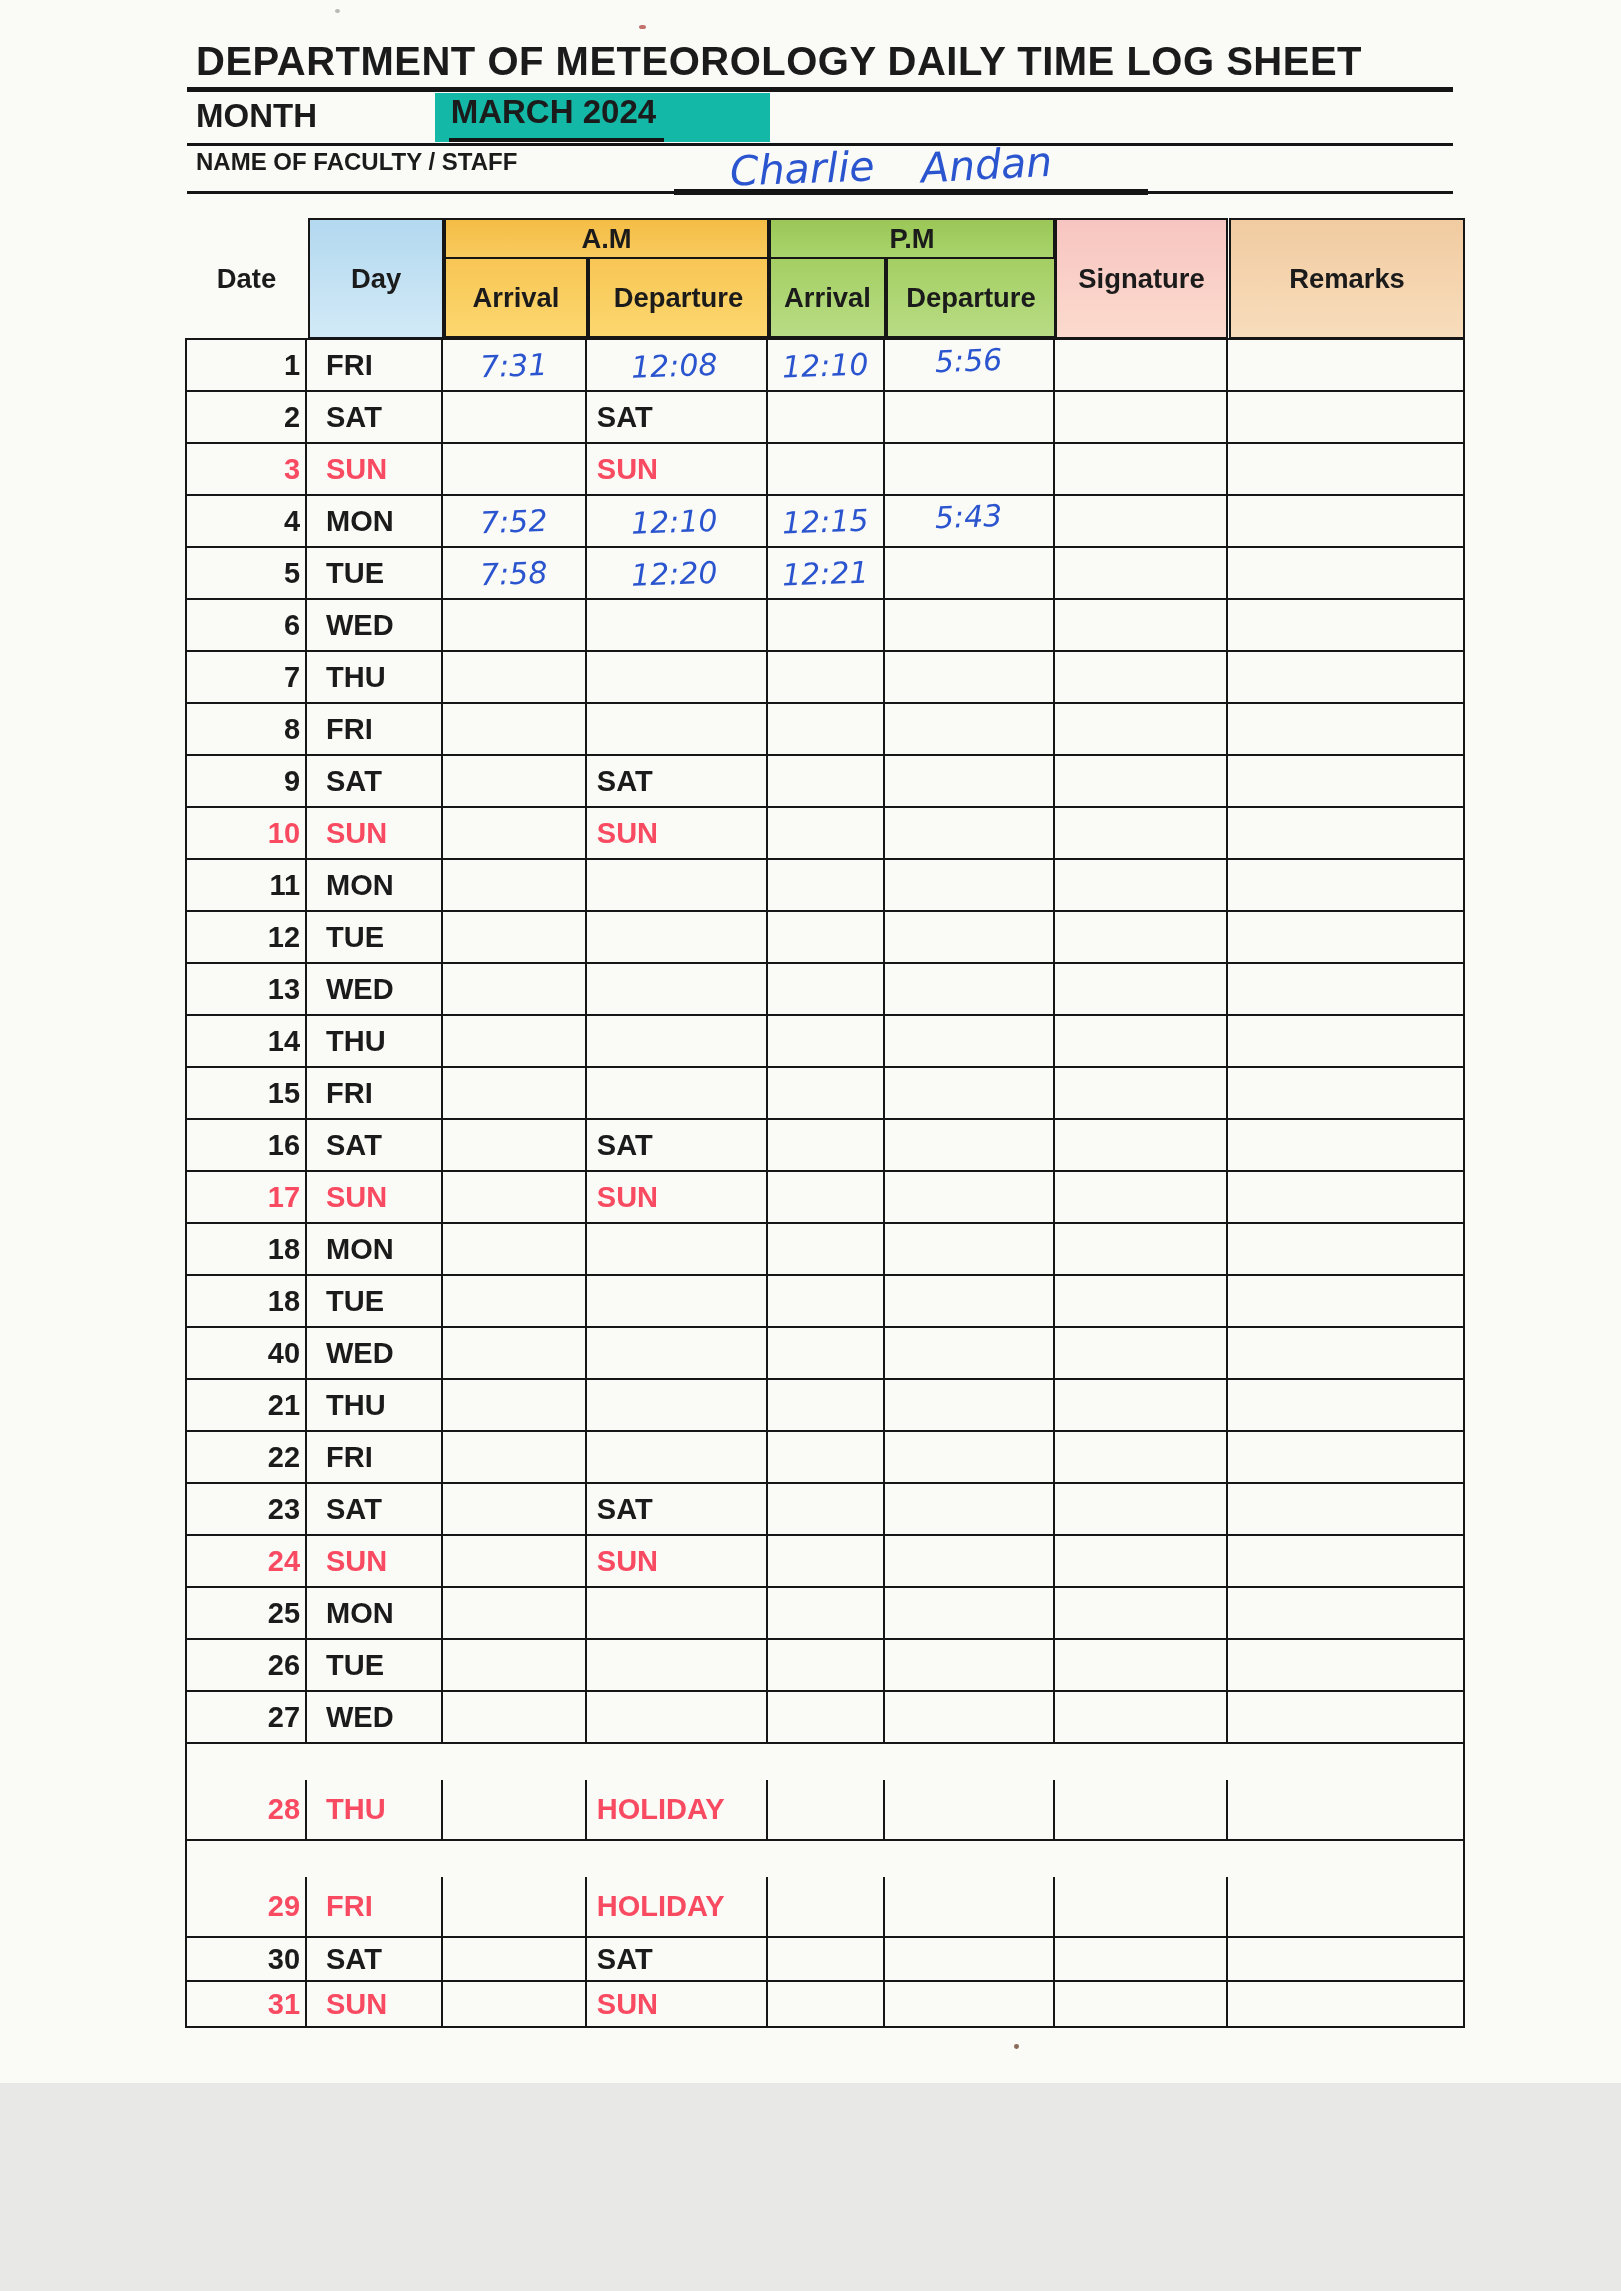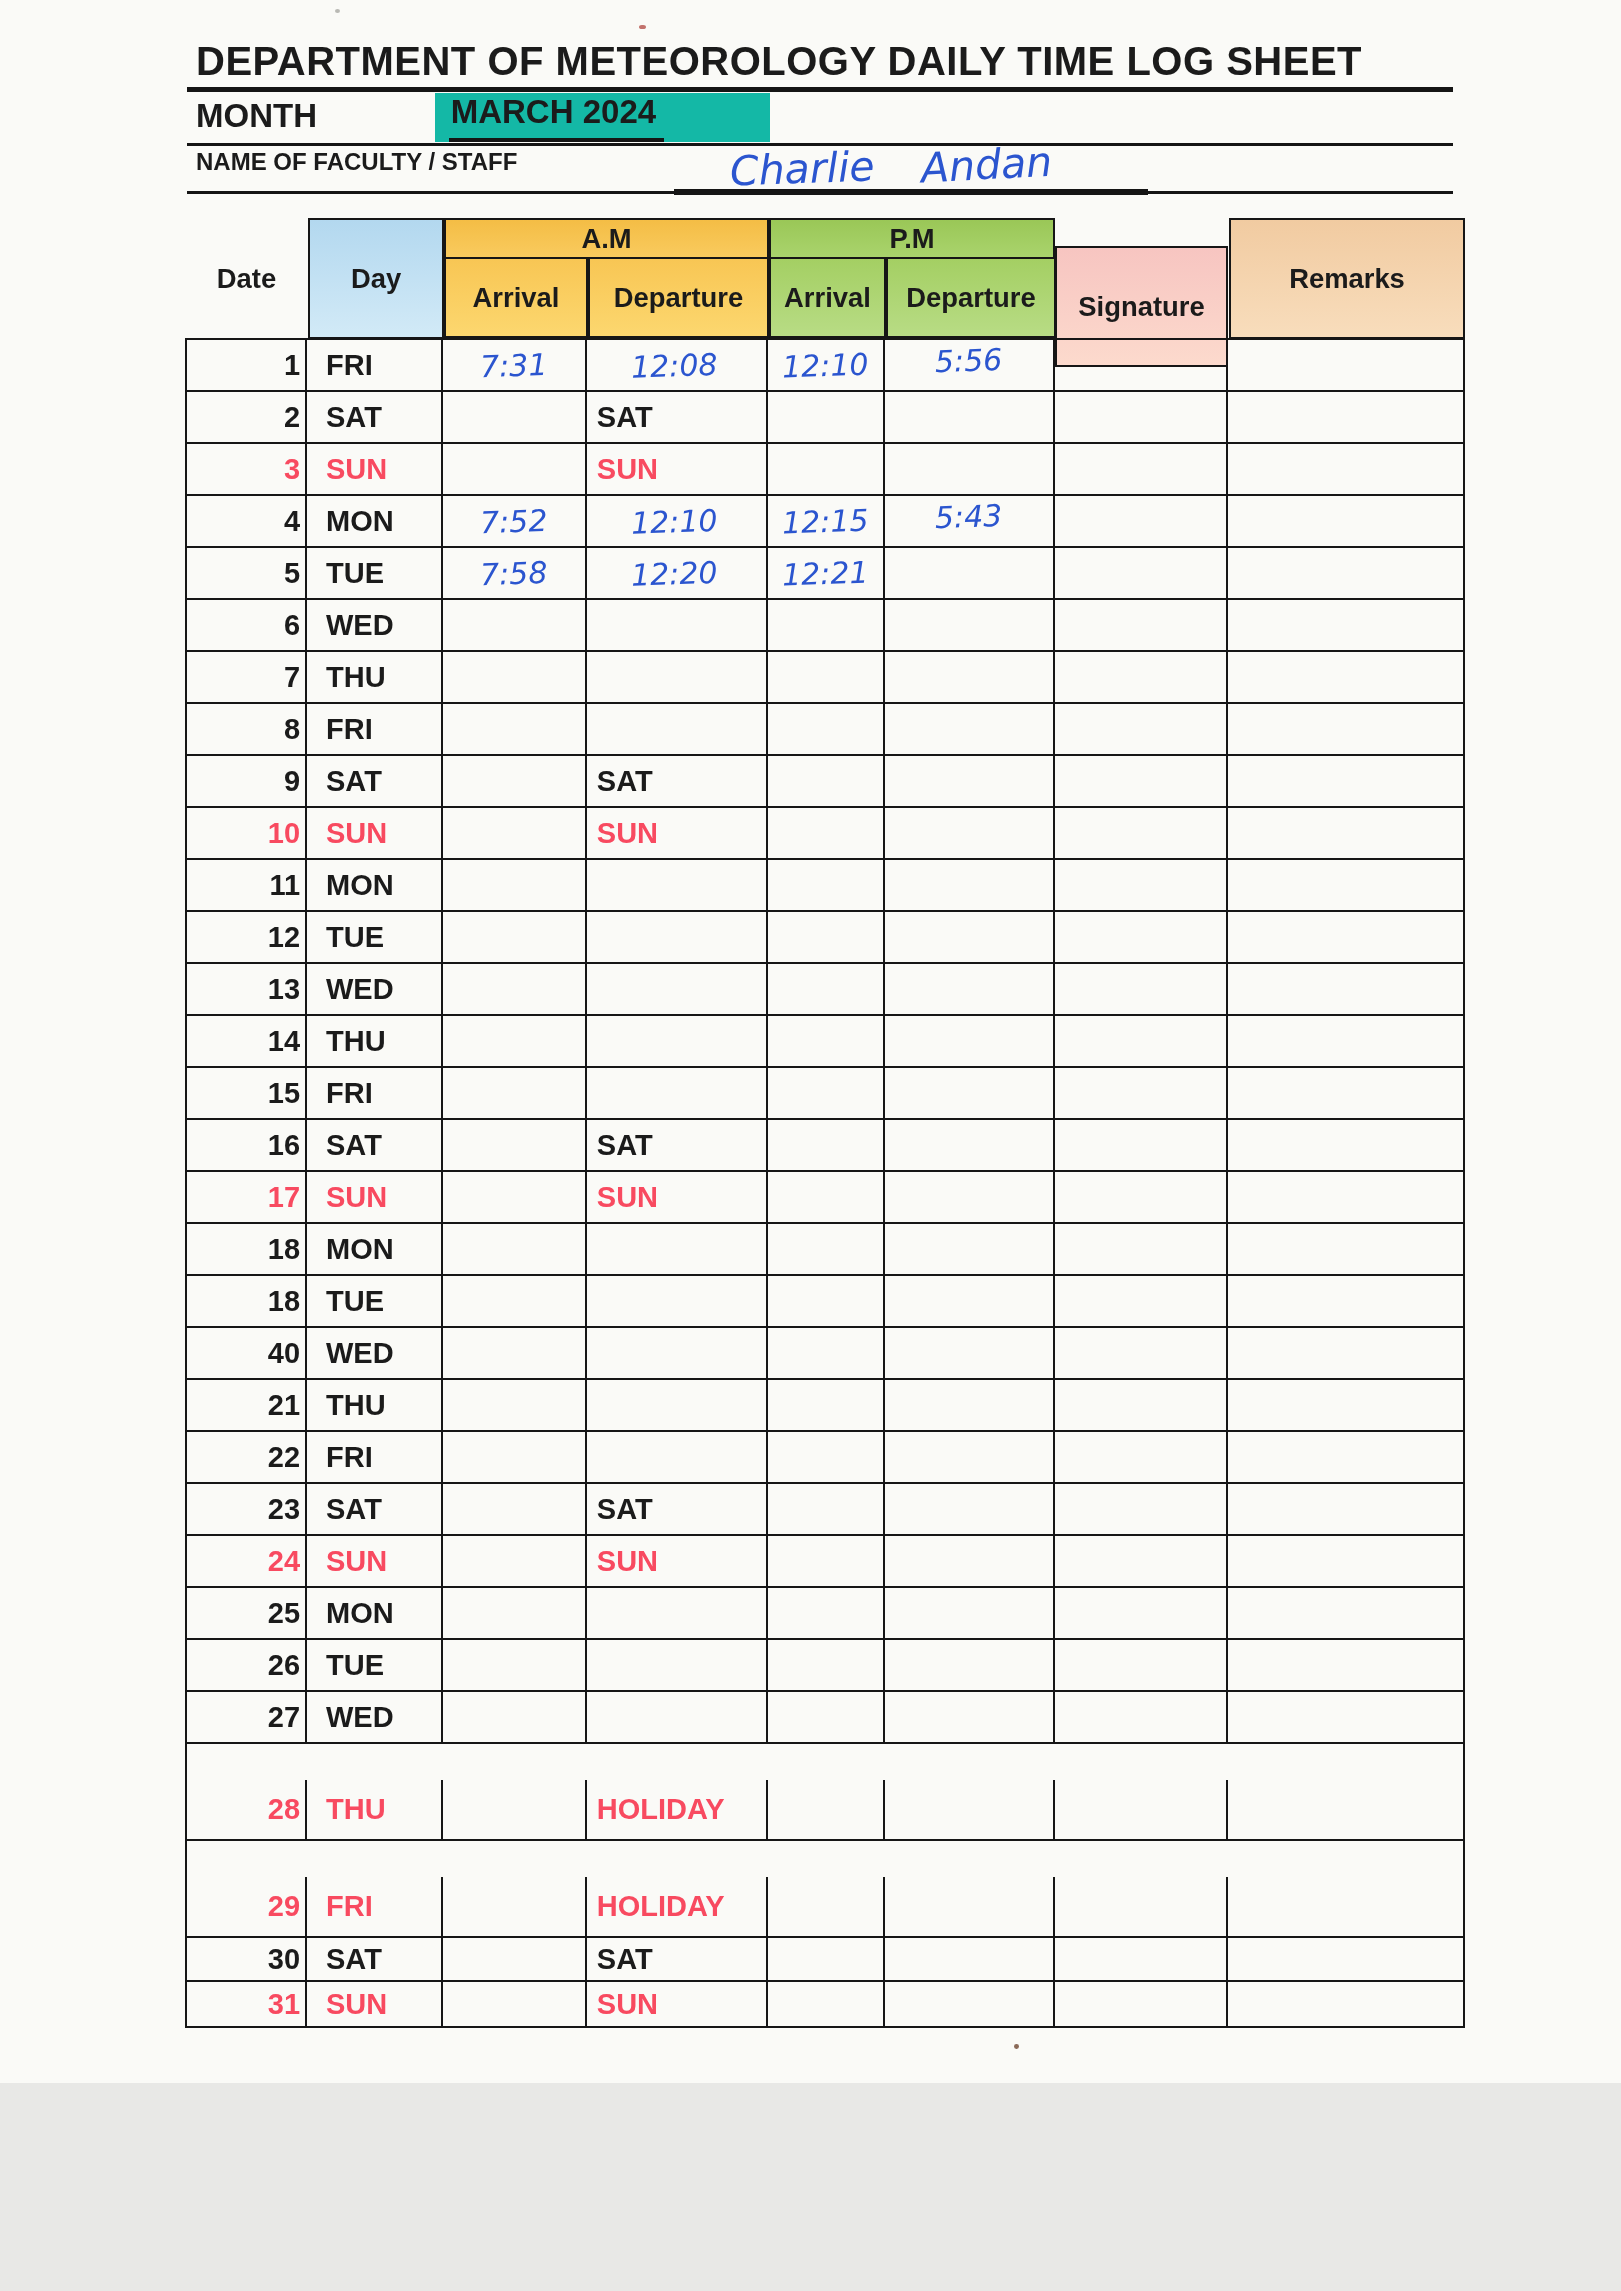--- a/index.html
+++ b/index.html
@@ -41,21 +41,21 @@
     font-size:27.4px;font-weight:bold;
   }
   .h-date{left:0;top:0;width:123px;height:121px;border:none;background:transparent;}
   .h-day{left:123px;top:0;width:136px;height:121px;background:linear-gradient(#b3d8ef,#d2eaf7);}
   .h-am-band{left:259px;top:0;width:325px;height:42px;background:linear-gradient(#f4bd45,#f9cb5f);}
   .h-am-arr{left:259px;top:39px;width:144px;height:81px;background:linear-gradient(#f8c654,#fcd76f);}
   .h-am-dep{left:403px;top:39px;width:181px;height:81px;background:linear-gradient(#f8c654,#fcd76f);}
   .h-pm-band{left:584px;top:0;width:286px;height:42px;background:linear-gradient(#9ac757,#aad46d);}
   .h-pm-arr{left:584px;top:39px;width:117px;height:81px;background:linear-gradient(#a4cf63,#b8dc85);}
   .h-pm-dep{left:701px;top:39px;width:170px;height:81px;background:linear-gradient(#a4cf63,#b8dc85);}
-  .h-sig{left:870px;top:0;width:173px;height:121px;background:linear-gradient(#f7c5c1,#fcdacd);margin-top:28px;}
+  .h-sig{left:870px;top:0;width:173px;height:121px;background:linear-gradient(#f7c5c1,#fcdacd);}
   .h-rem{left:1044px;top:0;width:236px;height:121px;background:linear-gradient(#f1cba1,#f8ddbc);}
   
   #tbody{
     left:185px;top:338px;width:1280px;
     box-sizing:border-box;border:2.9px solid #161616;
     background:transparent;
   }
   .trow{display:flex;height:52px;border-bottom:2.9px solid #161616;box-sizing:border-box;}
   .trow.tall{height:61px;margin-top:36px;}
   .trow.short{height:44px;}

